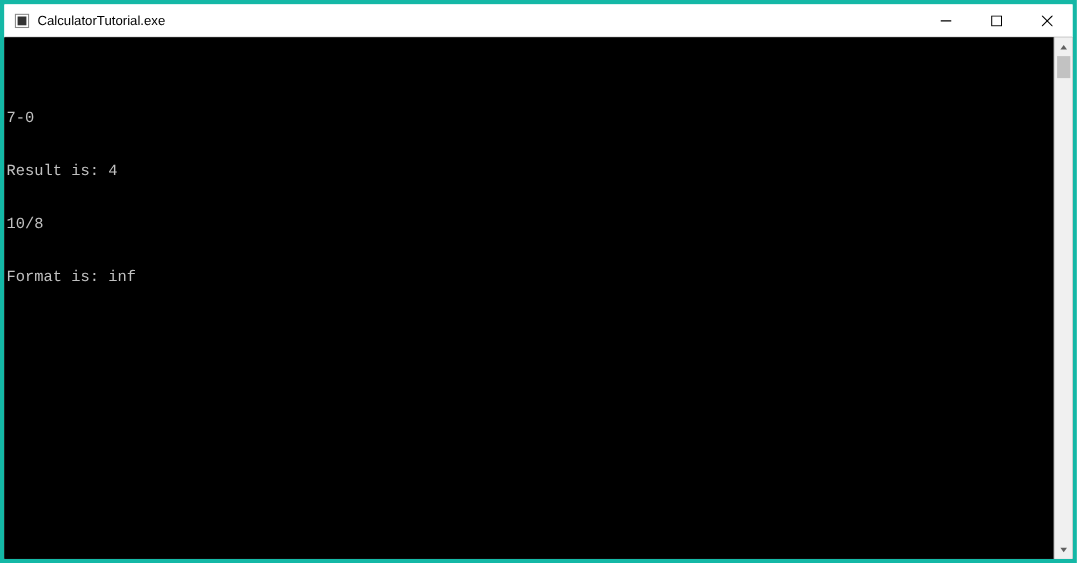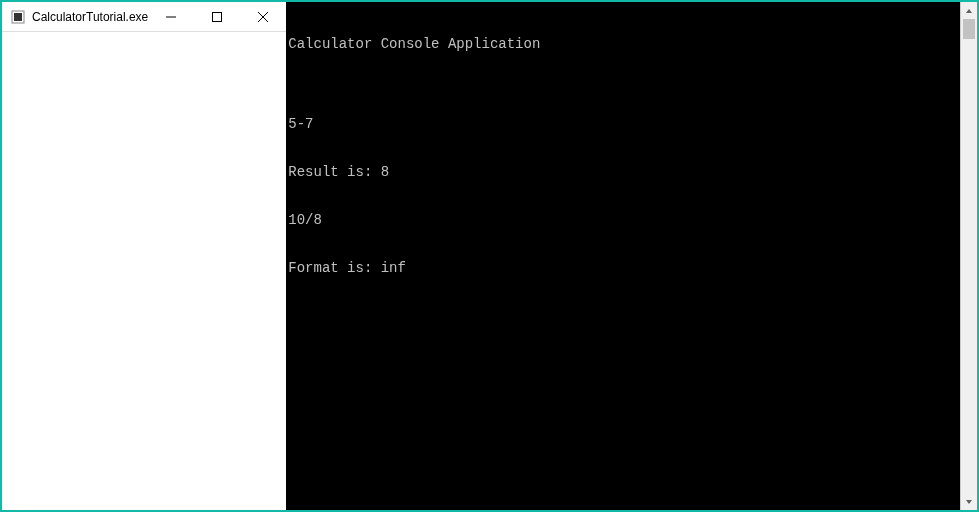--- a/index.html
+++ b/index.html
@@ -10,23 +10,23 @@
     body {
       width: 979px;
       height: 512px;
       font-family: "Segoe UI", Tahoma, sans-serif;
       background: #fff;
       overflow: hidden;
     }
     .window {
       width: 100%;
       height: 100%;
-      border: 2px solid #14b8a6;
+      border: 4px solid #14b8a6;
       display: flex;
-      flex-direction: row;
+      flex-direction: column;
     }
     .titlebar {
       height: 30px;
       background: #ffffff;
       display: flex;
       align-items: center;
       border-bottom: 1px solid #ddd;
       flex-shrink: 0;
     }
     .titlebar-icon {
@@ -144,24 +144,23 @@
       <button class="win-btn close">
         <svg viewBox="0 0 10 10">
           <line x1="0" y1="0" x2="10" y2="10" stroke="#000" stroke-width="1"></line>
           <line x1="10" y1="0" x2="0" y2="10" stroke="#000" stroke-width="1"></line>
         </svg>
       </button>
     </div>
   </div>
   <div class="console-area">
     <div class="console-content">
-      <span class="console-line">Calculator Console Application</span>
       <span class="console-line"></span>
-      <span class="console-line">5-7</span>
-      <span class="console-line">Result is: 8</span>
+      <span class="console-line">7-0</span>
+      <span class="console-line">Result is: 4</span>
       <span class="console-line">10/8</span>
       <span class="console-line">Format is: inf</span>
     </div>
     <div class="scrollbar">
       <div class="scroll-btn">
         <svg viewBox="0 0 8 8">
           <polygon points="4,2 7,6 1,6" fill="#606060"></polygon>
         </svg>
       </div>
       <div class="scroll-track">

